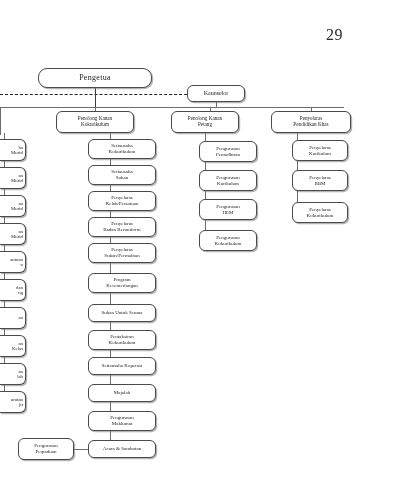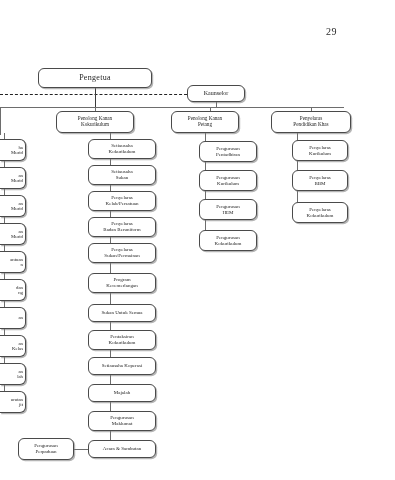--- a/index.html
+++ b/index.html
@@ -10,21 +10,21 @@
     color:#1a1a1a;
     overflow:hidden;
     position:relative;
   }
   #page{position:absolute;inset:0;}
 
   
   .page-number{
     position:absolute;
     top:26px; left:326px;
-    font-size:10px;
+    font-size:16px;
     color:#2b2b2b;
     letter-spacing:.4px;
   }
 
   
   .line{position:absolute;background:#6d6d6d;}
   .v{width:1px;}
   .h{height:1px;}
   .line-dark{background:#3a3a3a;}
 
@@ -46,21 +46,21 @@
     justify-content:center;
     text-align:center;
     line-height:1.12;
     color:#1f1f1f;
     box-shadow:1.2px 1.2px 0 rgba(120,120,120,.55);
     padding:1px 2px;
     overflow:hidden;
   }
   .box span{display:block;white-space:pre-line;}
 
-  .lvl1{font-size:8px;letter-spacing:.3px;}
+  .lvl1{font-size:8px;letter-spacing:.3px;border-radius:9px;}
   .lvl2{font-size:5.2px;}
   .lvl3{font-size:5px;}
   .lvl-left{font-size:4.8px;}
 
   
   .clipped{
     border-left:none;
     border-top-left-radius:0;
     border-bottom-left-radius:0;
     justify-content:flex-end;

